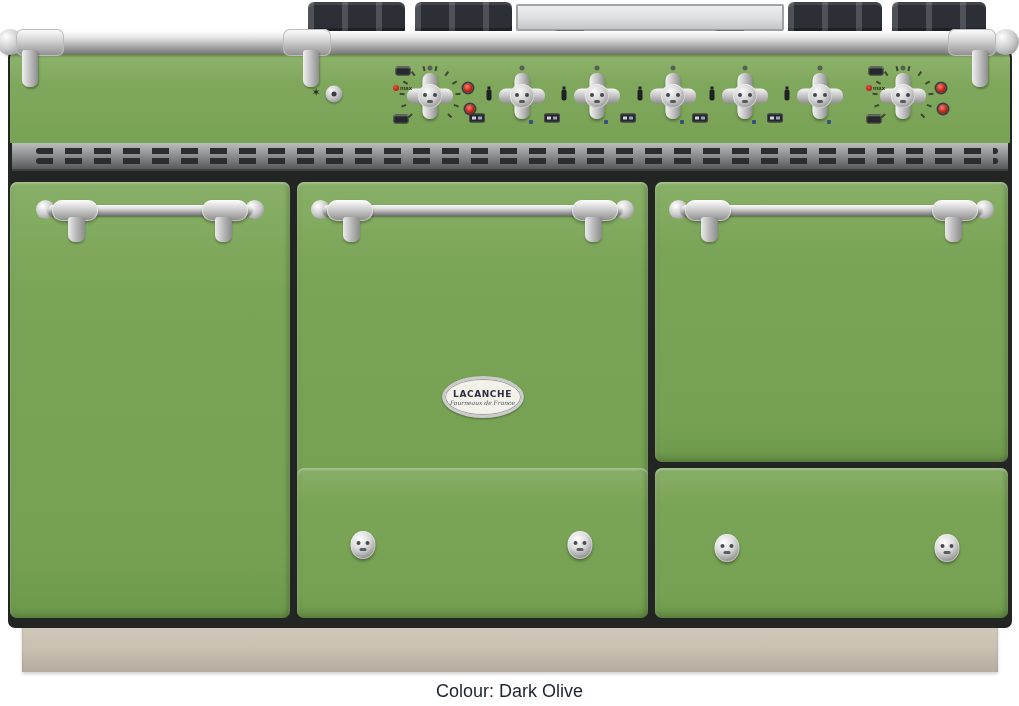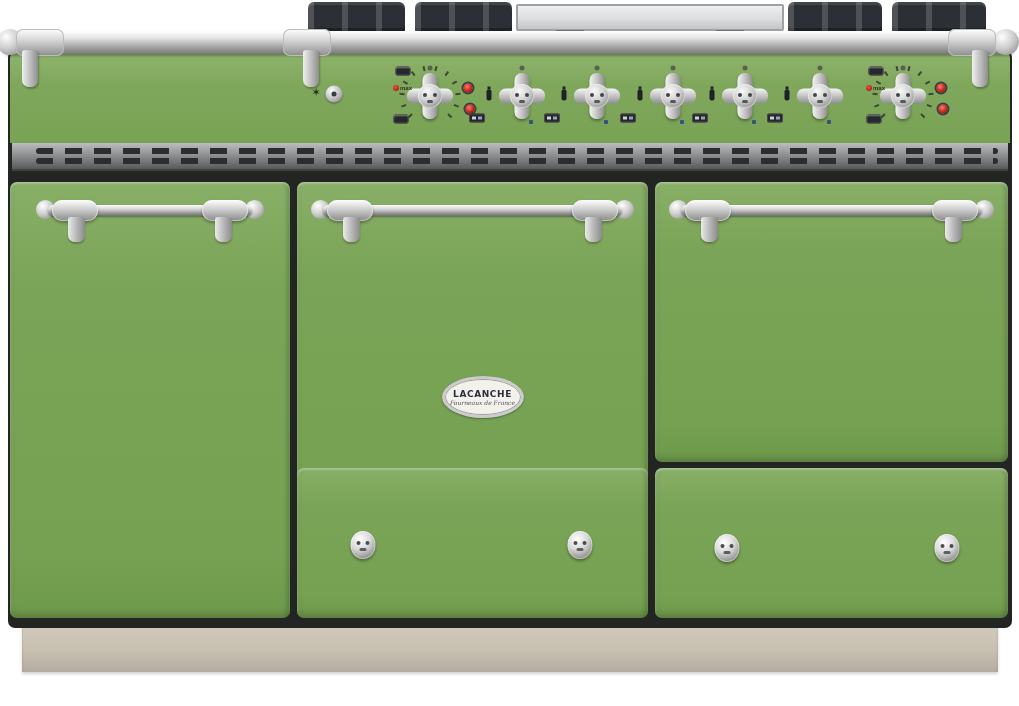--- a/index.html
+++ b/index.html
@@ -320,13 +320,14 @@
     <span class="rail-ball" style="left:993px;"></span>
     <span class="rail-collar" style="left:16px;"></span>
     <span class="rail-collar" style="left:283px;"></span>
     <span class="rail-collar" style="left:948px;"></span>
     <span class="rail-bracket" style="left:22px;"></span>
     <span class="rail-bracket" style="left:303px;"></span>
     <span class="rail-bracket" style="left:972px;"></span>
   </div>
 
   <div class="plinth"></div>
+  <div class="caption">Colour: Dark Olive</div>
 </div>
 
 </body></html>

